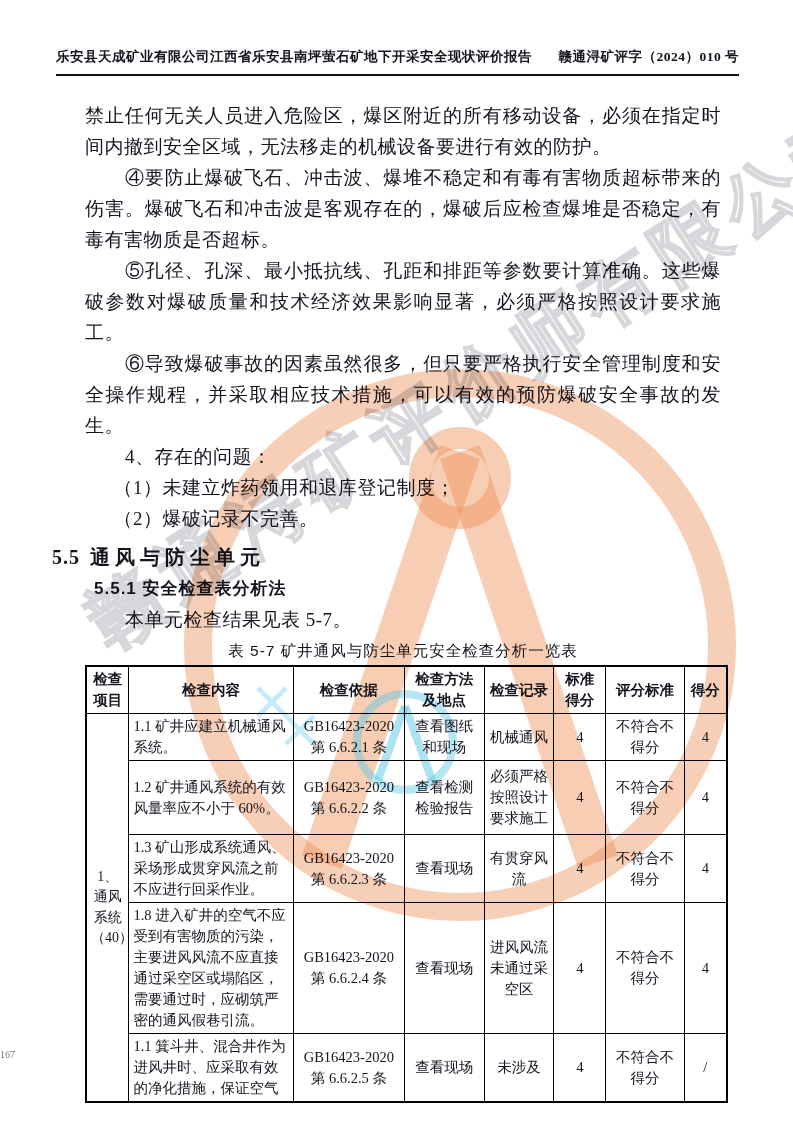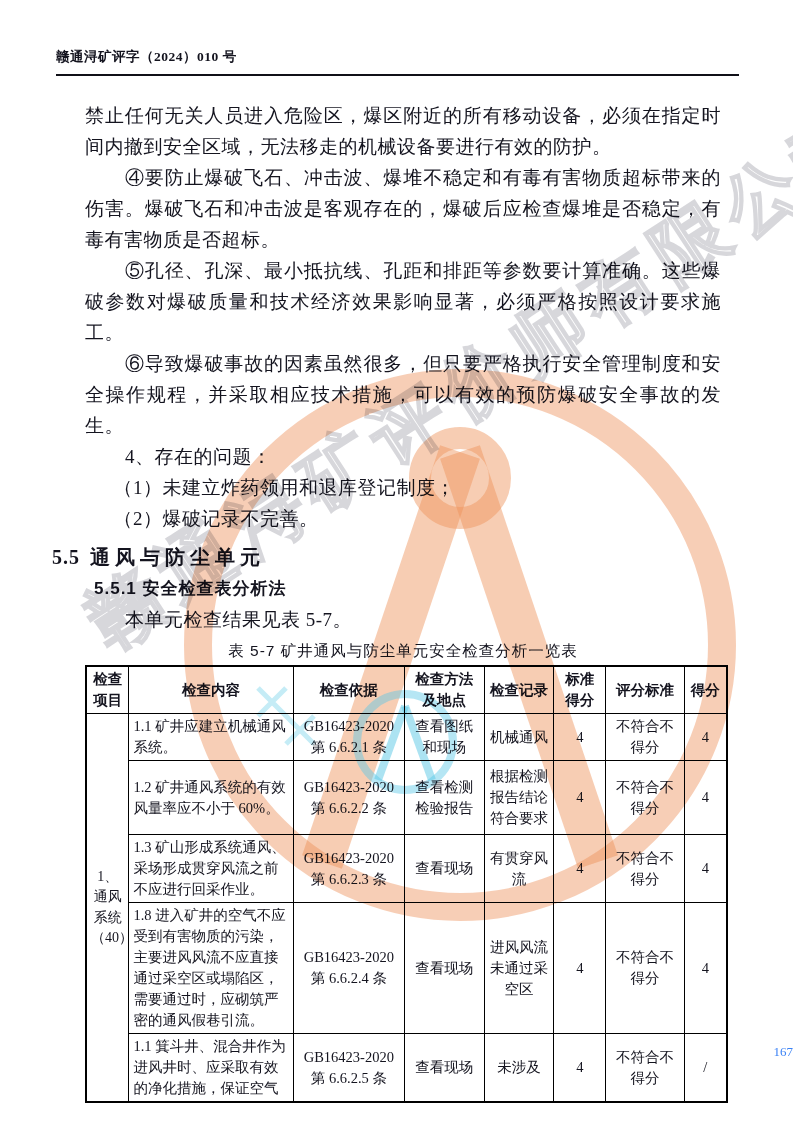--- a/index.html
+++ b/index.html
@@ -66,21 +66,21 @@
   td.basis-cell,td.record-cell{white-space:pre-line;text-align:center;}
   td.project-cell{text-align:center;padding:2px 1px;font-size:14px;}
   tbody tr:nth-child(1){height:46px;}
   tbody tr:nth-child(2){height:74px;}
   tbody tr:nth-child(3){height:66px;}
   tbody tr:nth-child(4){height:115px;}
   tbody tr:nth-child(5){height:64px;}
   
   .page-num{
     position:absolute;bottom:62px;left:0;right:0;
-    text-align:right;font-size:13px;color:#3b82f6;
+    text-align:left;font-size:10px;color:#737373;
   }
   
   .wm{position:absolute;pointer-events:none;}
   .wm-svg{left:0;top:0;z-index:4;mix-blend-mode:multiply;}
   .wm-text{
     left:96px;top:580px;z-index:3;
     transform:rotate(-33deg);transform-origin:left center;
     font-size:74px;font-weight:bold;white-space:nowrap;letter-spacing:10px;
     color:transparent;-webkit-text-stroke:2px rgba(138,138,150,0.34);
     mix-blend-mode:multiply;
@@ -102,20 +102,21 @@
     <path d="M 460 452 L 598 862" fill="none" stroke="rgba(238,145,90,0.46)" stroke-width="42"></path>
     <circle cx="460" cy="478" r="40" fill="none" stroke="rgba(238,145,90,0.46)" stroke-width="22"></circle>
 
     <circle cx="405" cy="742" r="48" fill="none" stroke="rgba(90,200,230,0.45)" stroke-width="8"></circle>
     <path d="M 405 706 L 378 780" fill="none" stroke="rgba(90,200,230,0.5)" stroke-width="8"></path>
     <path d="M 405 706 L 432 780" fill="none" stroke="rgba(90,200,230,0.5)" stroke-width="8"></path>
     <path d="M 258 688 l 28 28 m 0 -28 l -28 28 m 28 0 l 28 28 m 0 -28 l -28 28" fill="none" stroke="rgba(90,200,230,0.35)" stroke-width="5"></path>
   </svg>
 
   <div class="hdr">
+    <span>乐安县天成矿业有限公司江西省乐安县南坪萤石矿地下开采安全现状评价报告</span>
     <span>赣通浔矿评字（2024）010 号</span>
   </div>
   <hr class="hdr-rule">
 
   <div class="content txt-layer">
 
     <div id="paragraphs">
         <p class="body-p ind-0">禁止任何无关人员进入危险区，爆区附近的所有移动设备，必须在指定时间内撤到安全区域，无法移走的机械设备要进行有效的防护。</p>
         <p class="body-p ind-2">④要防止爆破飞石、冲击波、爆堆不稳定和有毒有害物质超标带来的伤害。爆破飞石和冲击波是客观存在的，爆破后应检查爆堆是否稳定，有毒有害物质是否超标。</p>
         <p class="body-p ind-2">⑤孔径、孔深、最小抵抗线、孔距和排距等参数要计算准确。这些爆破参数对爆破质量和技术经济效果影响显著，必须严格按照设计要求施工。</p>
@@ -166,21 +167,21 @@
     <td class="record-cell">机械通风</td>
     <td class="c">4</td>
     <td class="c">不符合不得分</td>
     <td class="c">4</td>
   </tr>
           <tr>
     <td class="content-cell">1.2 矿井通风系统的有效风量率应不小于 60%。</td>
     <td class="basis-cell">GB16423-2020
 第 6.6.2.2 条</td>
     <td class="c">查看检测检验报告</td>
-    <td class="record-cell">根据检测报告结论符合要求</td>
+    <td class="record-cell">必须严格按照设计要求施工</td>
     <td class="c">4</td>
     <td class="c">不符合不得分</td>
     <td class="c">4</td>
   </tr>
           <tr>
     <td class="content-cell">1.3 矿山形成系统通风、采场形成贯穿风流之前不应进行回采作业。</td>
     <td class="basis-cell">GB16423-2020
 第 6.6.2.3 条</td>
     <td class="c">查看现场</td>
     <td class="record-cell">有贯穿风流</td>

